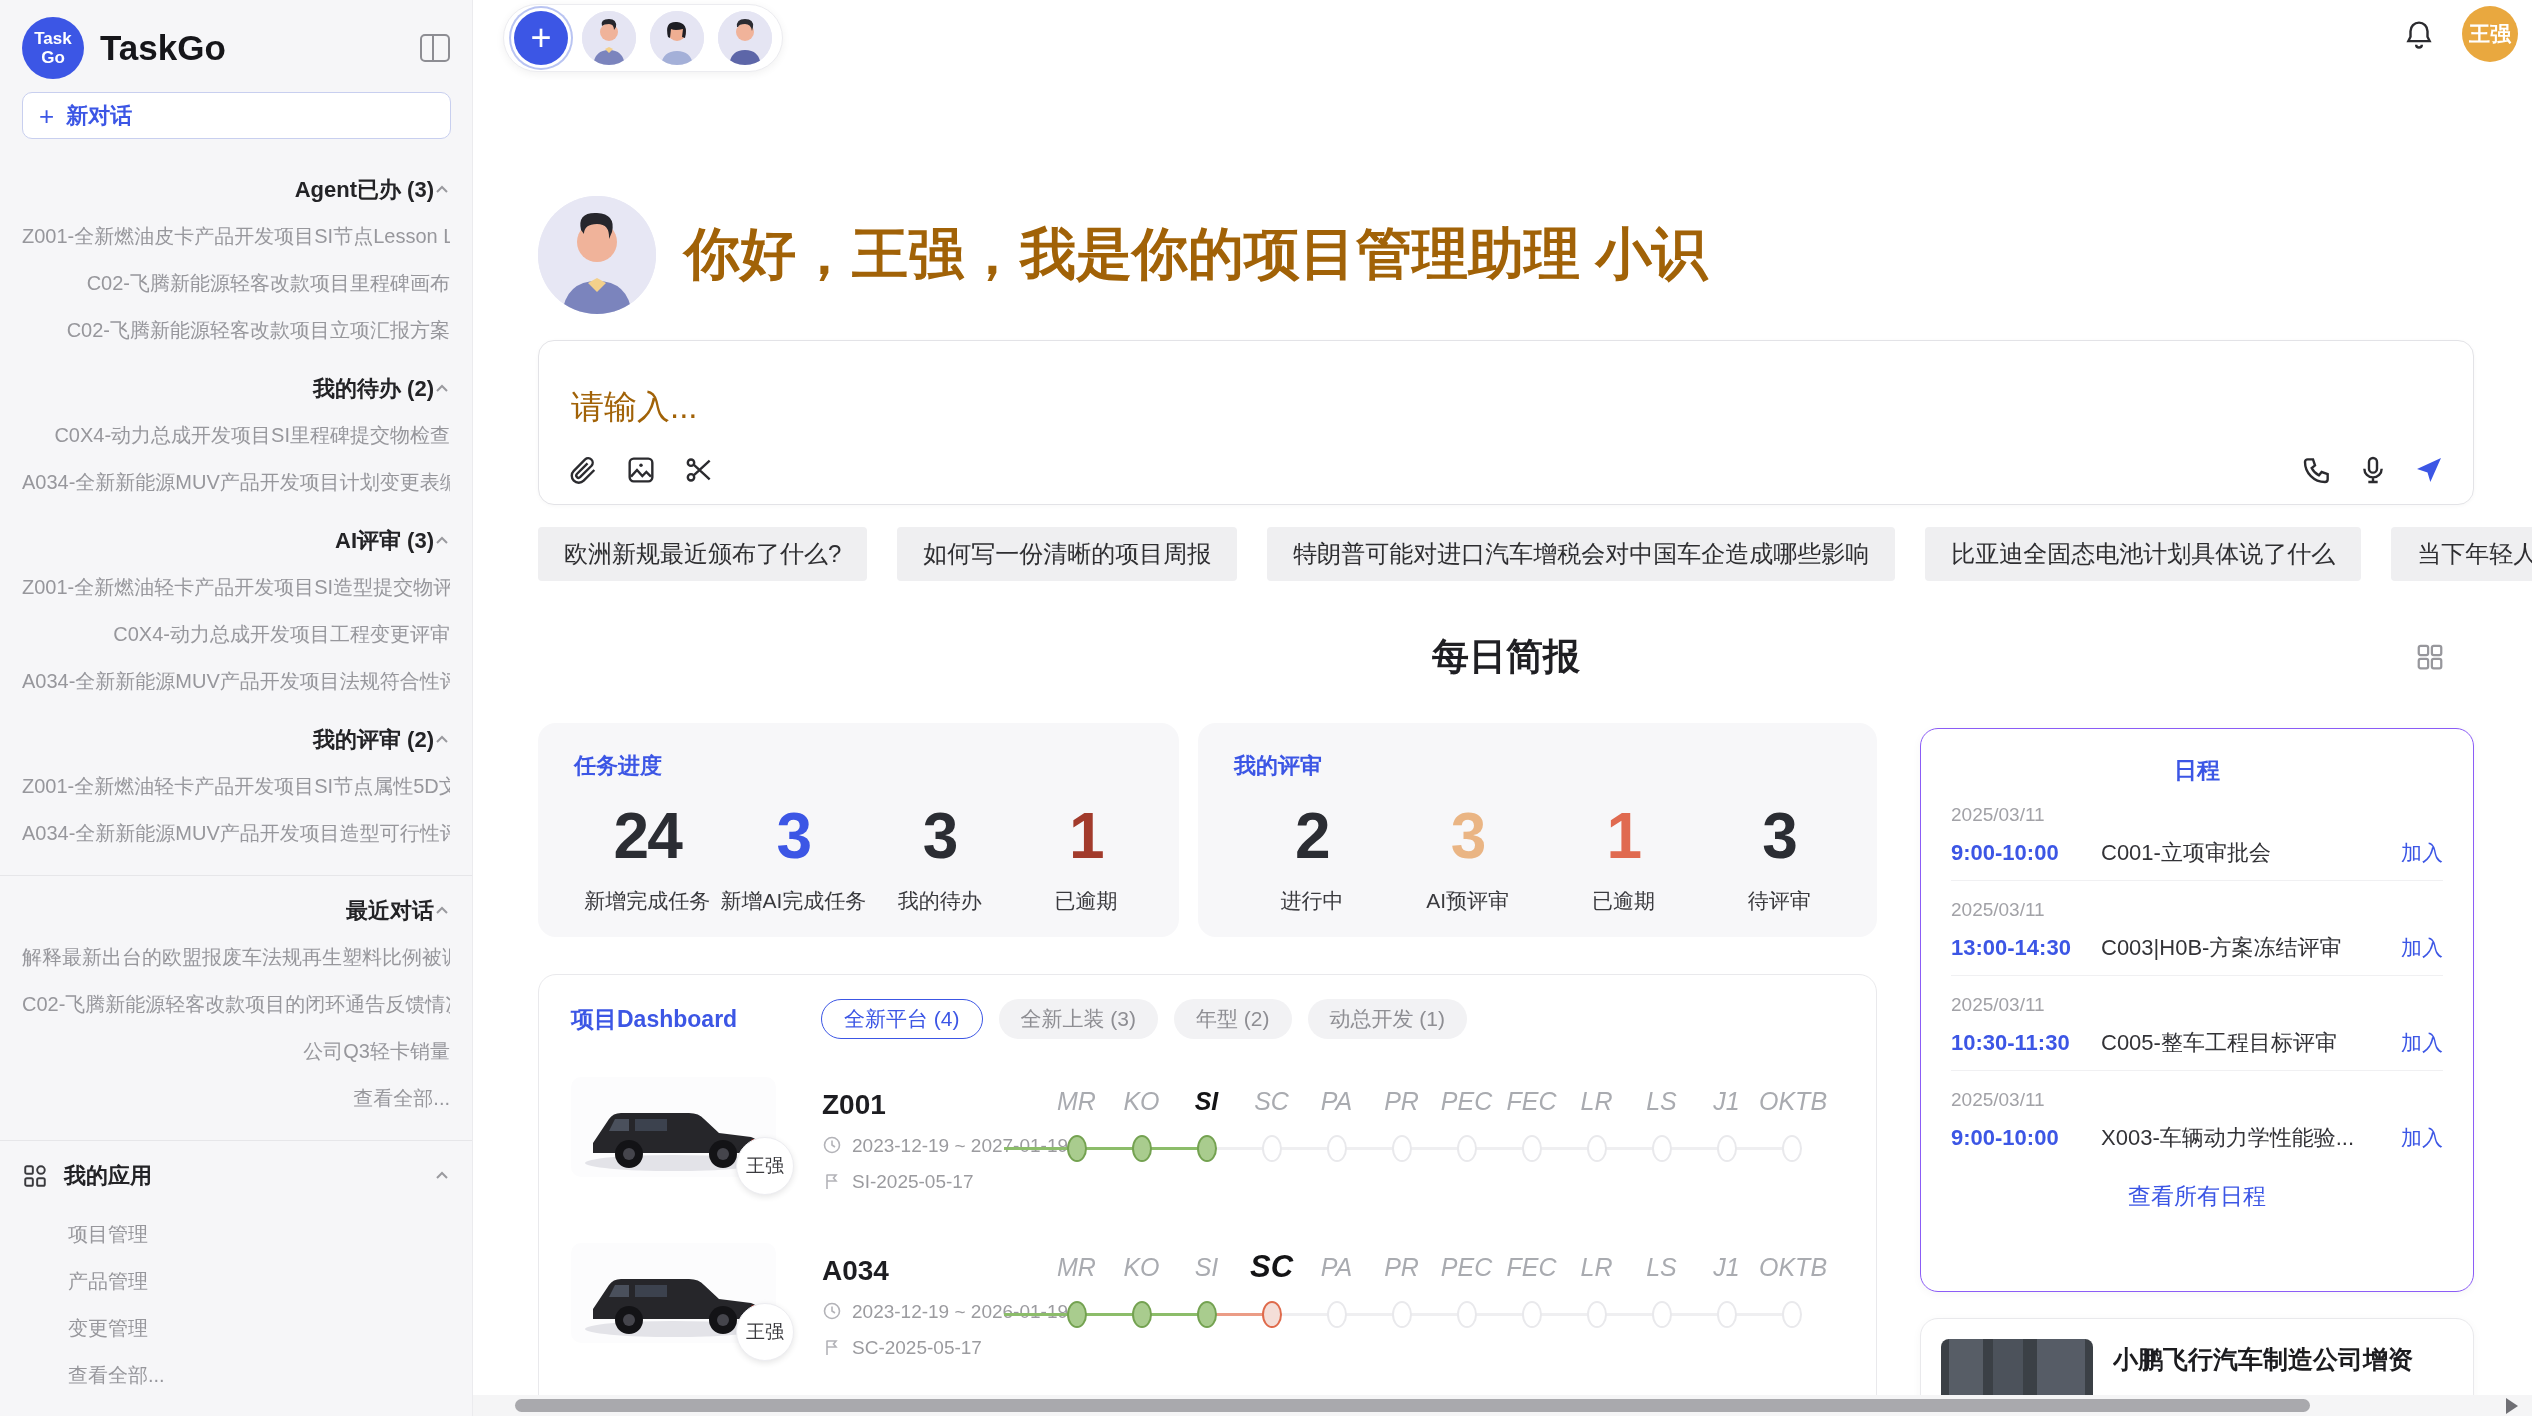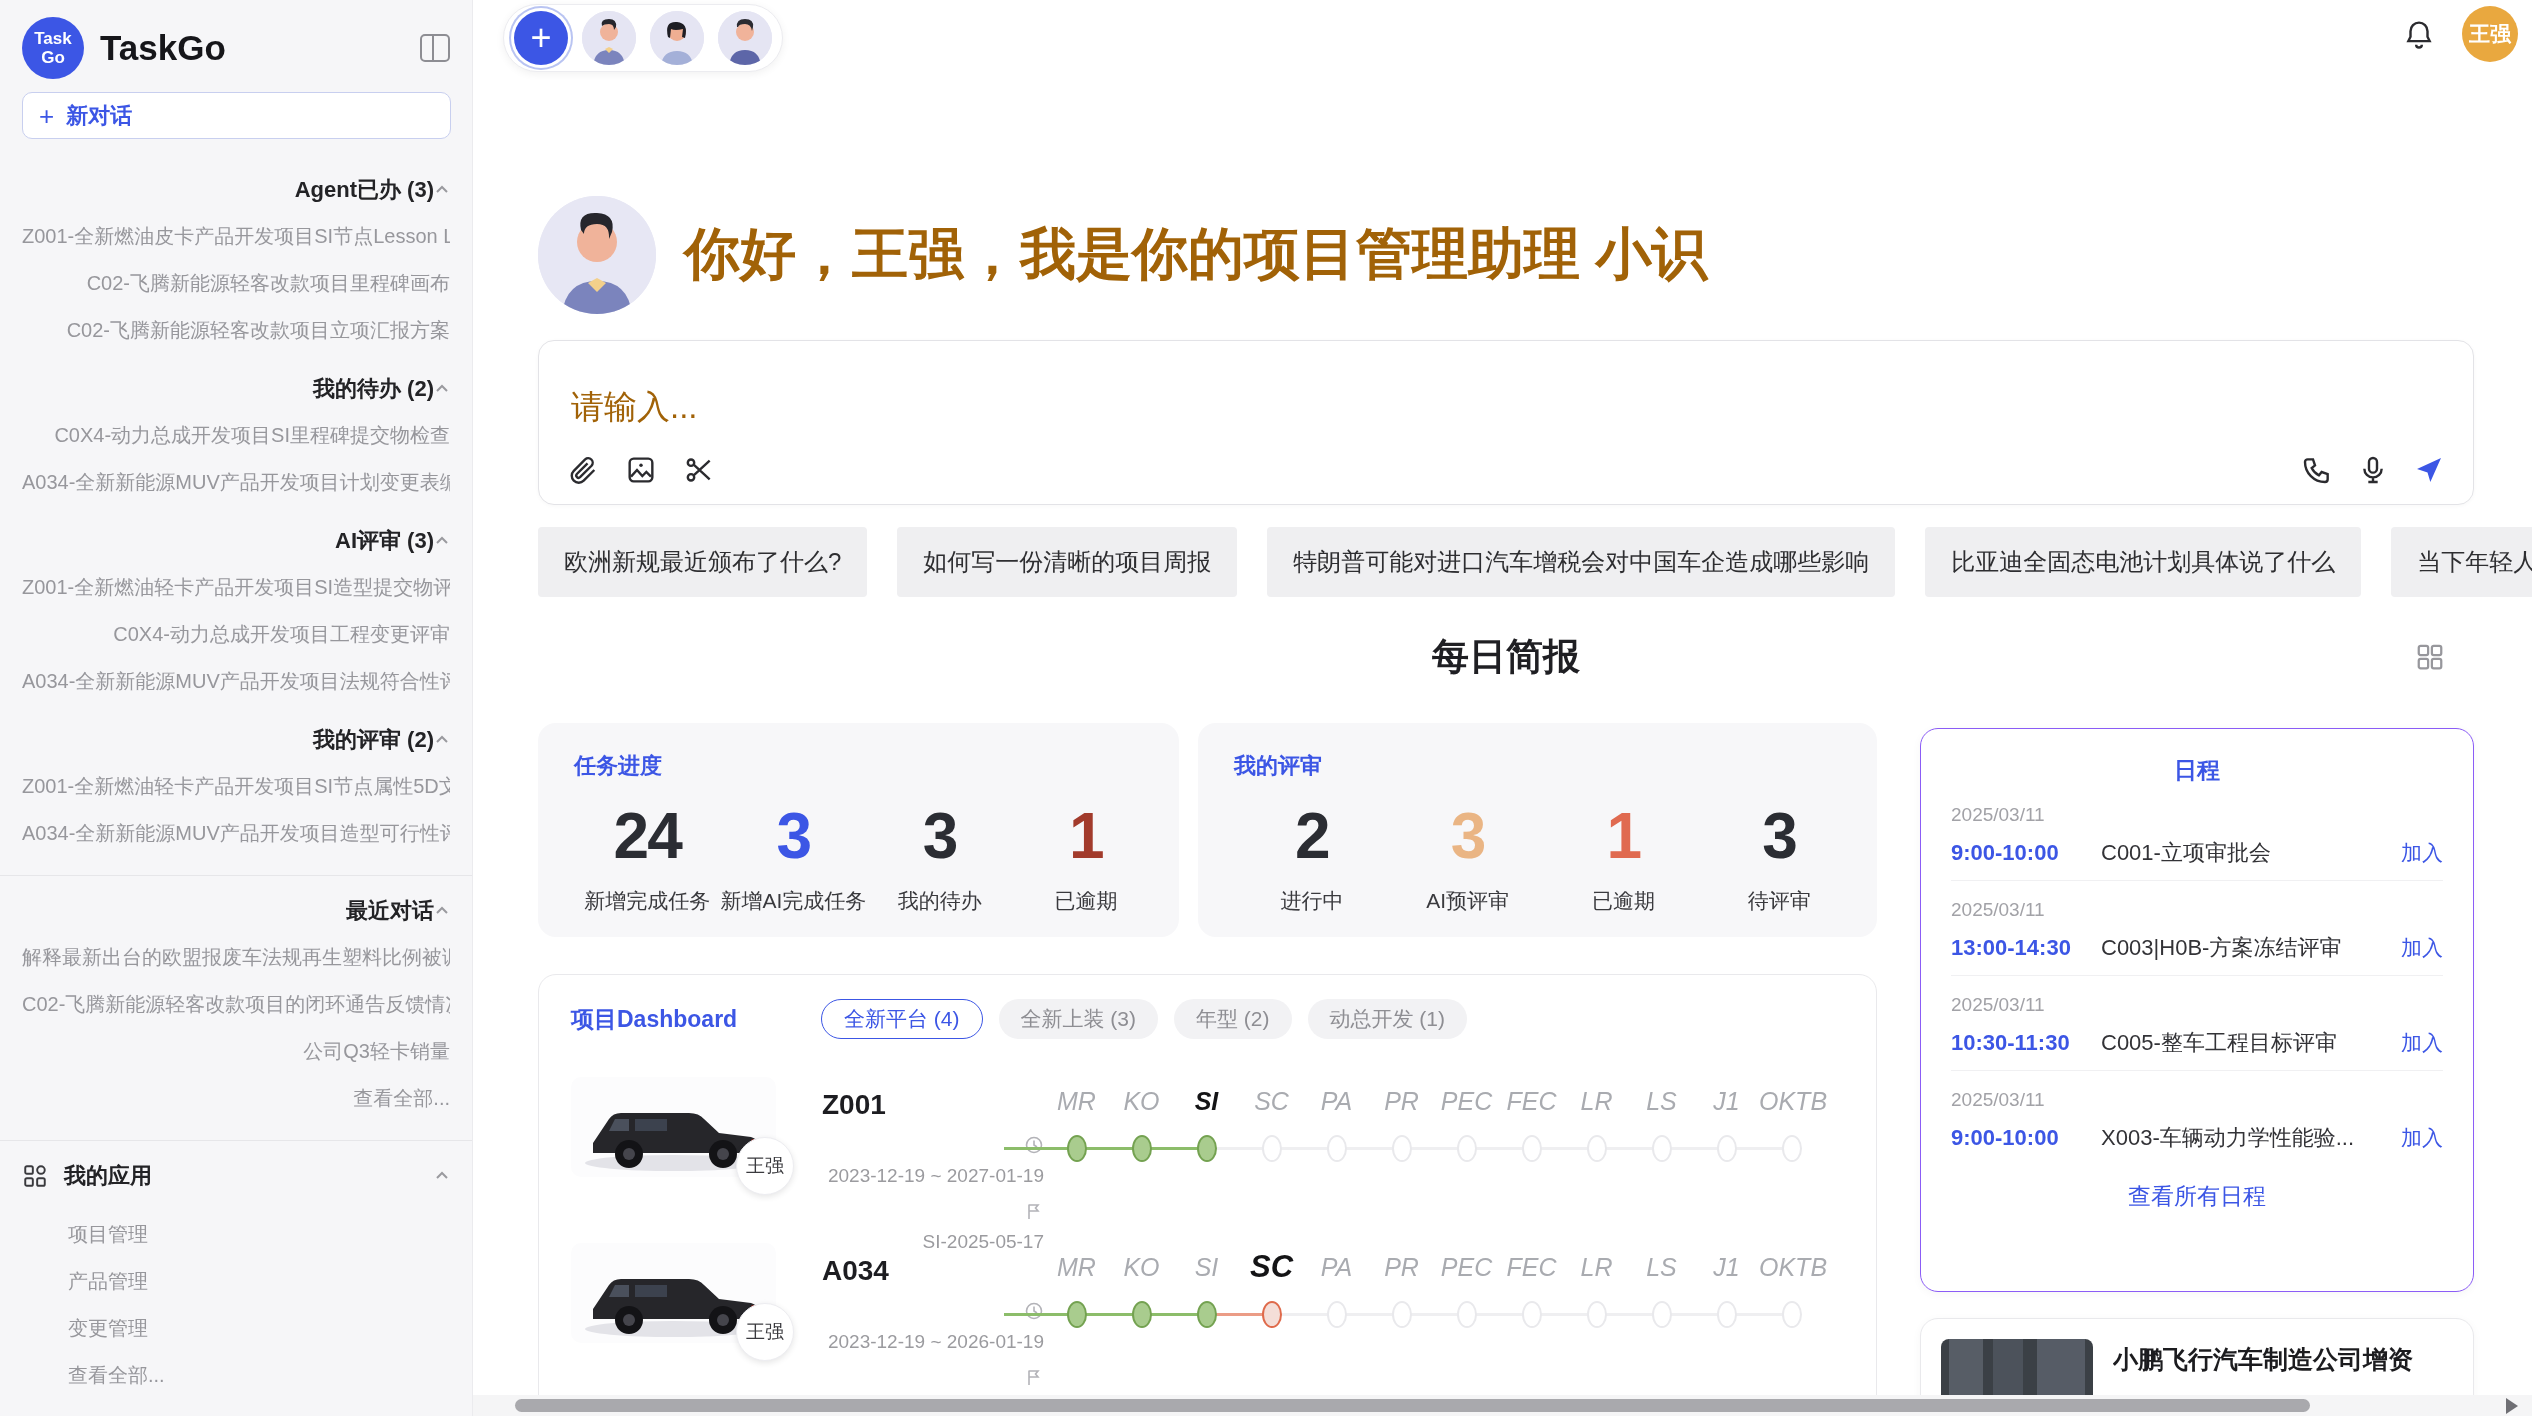--- a/index.html
+++ b/index.html
@@ -45,21 +45,21 @@
   .big-avatar{width:118px;height:118px;border-radius:50%;overflow:hidden;background:#e7e7f4;flex:0 0 auto;}
   .greet-text{font-size:56px;font-weight:700;color:#a16207;}
 
   .input-card{position:absolute;left:65px;top:340px;width:1936px;height:165px;border:1px solid #e3e3e7;border-radius:16px;background:#fff;box-shadow:0 1px 4px rgba(0,0,0,.03);}
   .placeholder{position:absolute;left:32px;top:44px;font-size:33px;color:#a16207;}
   .in-left{position:absolute;left:28px;bottom:18px;display:flex;gap:26px;align-items:center;}
   .in-right{position:absolute;right:28px;bottom:18px;display:flex;gap:24px;align-items:center;}
   .in-icon{width:32px;height:32px;cursor:pointer;}
 
   .chips{position:absolute;left:65px;top:527px;width:1936px;display:flex;gap:30px;}
-  .chip{height:70px;background:#efeff1;border-radius:4px;display:flex;align-items:center;padding:0 26px;font-size:24px;color:#2e2e31;white-space:nowrap;cursor:pointer;}
+  .chip{height:54px;background:#efeff1;border-radius:4px;display:flex;align-items:center;padding:0 26px;font-size:24px;color:#2e2e31;white-space:nowrap;cursor:pointer;}
 
   .brief-title{position:absolute;left:65px;top:632px;width:1936px;text-align:center;font-size:37px;font-weight:700;color:#1f1f23;}
   .brief-grid-icon{position:absolute;left:1942px;top:642px;width:30px;height:30px;cursor:pointer;}
 
   .stat-card{position:absolute;top:723px;height:214px;background:#f7f7f9;border-radius:18px;padding:28px 20px 0 36px;}
   .stat-card.c1{left:65px;width:641px;}
   .stat-card.c2{left:725px;width:679px;}
   .stat-title{font-size:22px;font-weight:600;color:#3c56e5;}
   .stat-row{display:flex;margin-top:18px;}
   .stat-col{flex:1;text-align:center;}
@@ -72,21 +72,21 @@
   .dash-title{font-size:23px;font-weight:600;color:#3c56e5;width:250px;}
   .tabs{display:flex;gap:16px;align-items:center;}
   .tab{height:40px;border-radius:22px;display:flex;align-items:center;padding:0 22px;font-size:21px;color:#8e8e93;background:#f2f2f4;cursor:pointer;white-space:nowrap;}
   .tab.active{background:#fff;border:1px solid #3c56e5;color:#3c56e5;}
   .proj-row{display:flex;margin-top:38px;height:128px;}
   .car-wrap{position:relative;width:205px;height:112px;flex:0 0 auto;}
   .car-img{width:205px;height:100px;border-radius:10px;overflow:hidden;background:#fcfcfd;}
   .owner-badge{position:absolute;right:-18px;bottom:-6px;width:58px;height:58px;border-radius:50%;background:#fff;border:1px solid #ededf1;box-shadow:0 2px 6px rgba(0,0,0,.10);display:flex;align-items:center;justify-content:center;font-size:19px;color:#3a3a3e;}
   .proj-meta{width:268px;padding-left:46px;flex:0 0 auto;}
   .proj-code{font-size:28px;font-weight:700;color:#1d1d21;margin-top:12px;}
-  .meta-line{display:flex;align-items:flex-end;gap:10px;font-size:19px;color:#9b9b9f;margin-top:14px;white-space:nowrap;flex-direction:column;}
+  .meta-line{display:flex;align-items:flex-start;gap:10px;font-size:19px;color:#9b9b9f;margin-top:14px;white-space:nowrap;}
   .meta-ic{width:20px;height:20px;flex:0 0 auto;}
   .track{position:relative;display:flex;flex:1;margin-top:4px;}
   .ms-col{position:relative;width:65px;text-align:center;}
   .ms-label{font-size:25px;color:#a9abb0;height:40px;line-height:40px;font-style:italic;}
   .ms-label.cur{color:#141416;font-weight:700;}
   .ms-label.cur.big{font-size:31px;}
   .ms-dot{position:relative;z-index:2;margin:14px auto 0 auto;width:20px;height:27px;border-radius:50%;background:#fff;border:2px solid #e9e9ec;}
   .ms-dot.done{background:#a9cc8e;border-color:#74a251;}
   .ms-dot.overdue{background:#f4ded8;border-color:#df6a4b;}
   .seg{position:absolute;top:66px;height:3px;z-index:1;background:#efeff1;}

